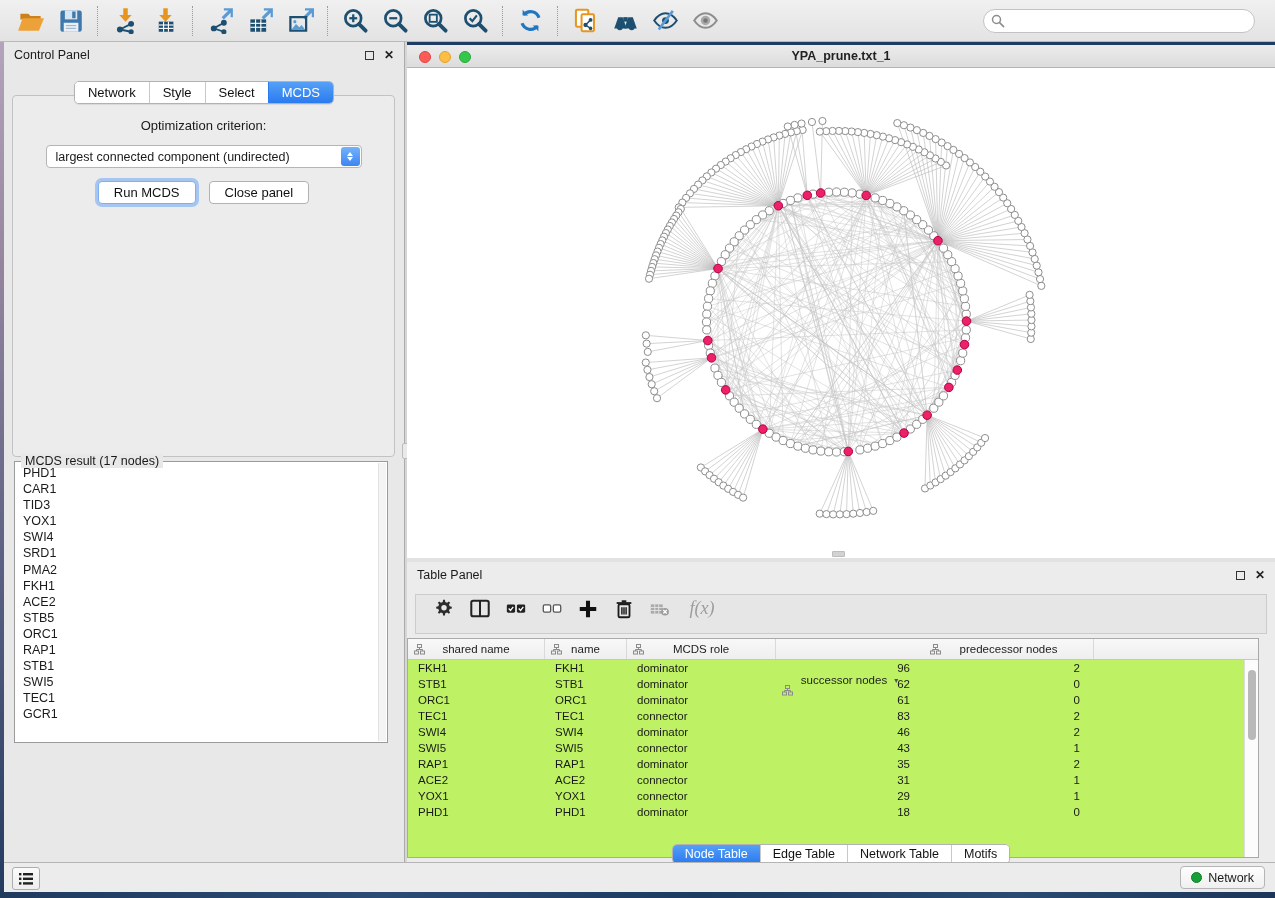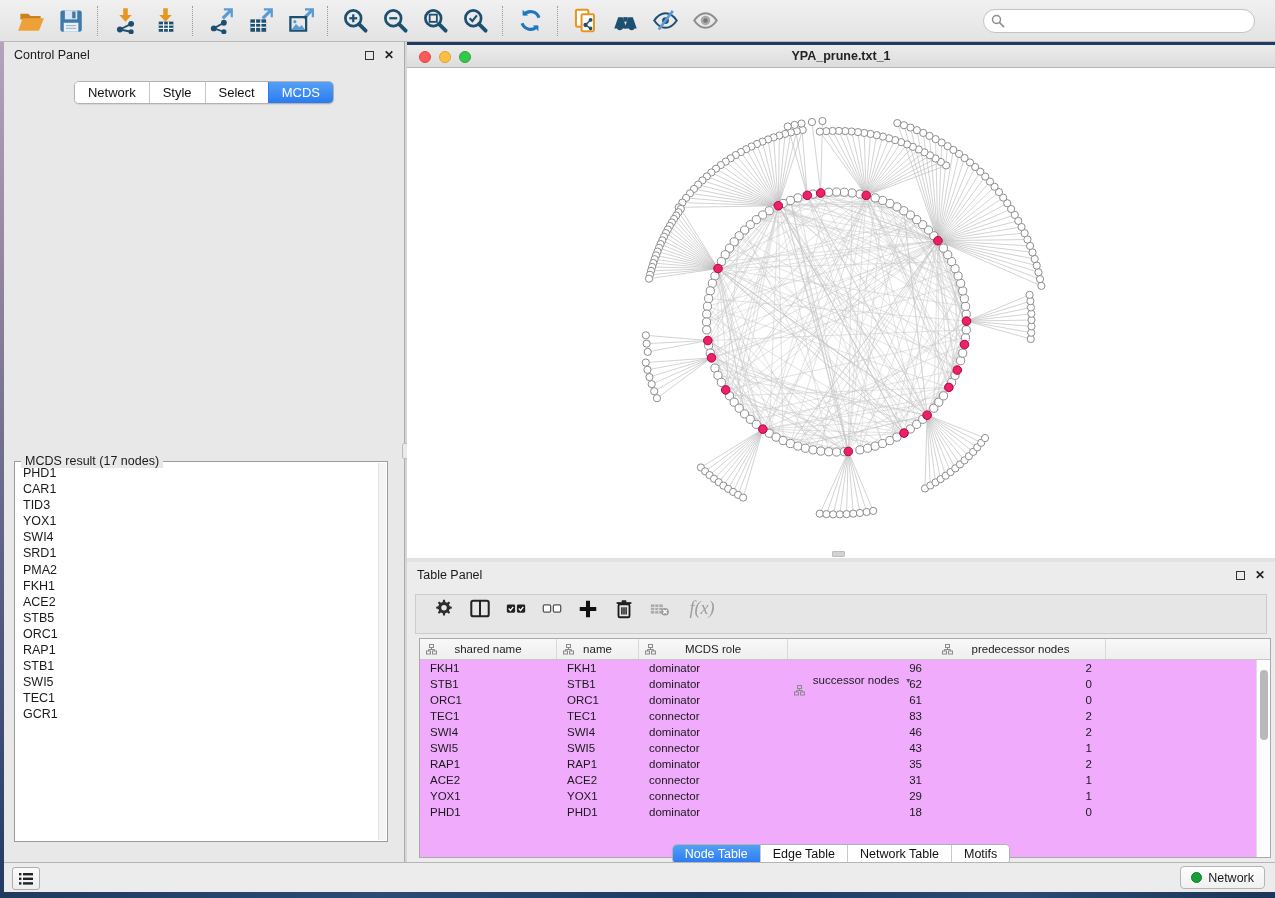--- a/index.html
+++ b/index.html
@@ -52,21 +52,21 @@
     background:linear-gradient(#74b2fa,#3c86f3); display:flex; flex-direction:column;
     align-items:center; justify-content:center; gap:1px; }
   .chev { width:0; height:0; border-left:3.5px solid transparent; border-right:3.5px solid transparent; }
   .chev.up { border-bottom:4px solid #fff; }
   .chev.down { border-top:4px solid #fff; }
   #cp-buttons { display:flex; justify-content:center; gap:13px; margin-top:13px; }
   .aqua-btn { font-family:inherit; font-size:13px; background:#fff; border:1px solid #b2b2b2;
     border-radius:4px; padding:3px 15px; color:#111; }
   .aqua-btn.focused { border-color:#7fb0ee; box-shadow:0 0 0 3px rgba(110,165,245,.55); }
 
-  #mcds-fieldset { position:absolute; left:10px; top:419px; width:374px; height:381px;
+  #mcds-fieldset { position:absolute; left:10px; top:419px; width:374px; height:282px;
     border:1px solid #9b9b9b; background:#fff; }
   #mcds-legend { position:absolute; left:6px; top:-8px; background:#e8e8e8; padding:0 4px;
     font-size:12.5px; }
   #mcds-list { position:absolute; left:1px; top:3px; right:9px; bottom:1px; overflow:hidden;
     font-size:12.5px; line-height:16.1px; padding-left:7px; }
   #mcds-scroll { position:absolute; right:1px; top:1px; width:8px; bottom:1px;
     background:#f4f4f4; border-left:1px solid #e2e2e2; }
 
   
   #v-split { position:absolute; left:405px; top:42px; width:2px; height:820px; background:#d6d6d6; }
@@ -88,21 +88,21 @@
   #hsplit2 { position:absolute; left:407px; top:558px; width:868px; height:4px; background:#e2e2e2; }
 
   
   #table-panel { position:absolute; left:407px; top:562px; width:868px; height:300px; background:#ececec; }
   #tp-toolbar { position:absolute; left:8px; top:32px; width:852px; height:40px;
     background:#e6e6e6; border:1px solid #cccccc; display:flex; align-items:center; padding:0 10px; }
   .tp-btn { width:36px; height:32px; display:flex; justify-content:center; }
   .tp-btn svg { width:22px; height:22px; }
   .fx-label { font-size:18px; color:#9c9c9c; font-family:"Liberation Serif", serif; font-style:italic; padding-left:4px; }
 
-  #tbl { position:absolute; left:12px; top:76px; width:852px; height:220px; background:#f0abfc;
+  #tbl { position:absolute; left:0; top:76px; width:852px; height:220px; background:#bef264;
     border:1px solid #a9a9a9; }
   #tbl-head { display:flex; height:21px; background:linear-gradient(#f8f8f8,#efefef);
     border-bottom:1px solid #c6c6c6; }
   .th { position:relative; display:flex; align-items:center; justify-content:center;
     font-size:11.5px; color:#222; border-right:1px solid #d9d9d9; }
   .th .colicon { position:absolute; left:6px; top:5px; }
   .th .sortchev { margin-left:7px; font-size:8px; color:#555; }
   .tr { display:flex; height:16px; font-size:11.5px; align-items:center; }
   .td { white-space:nowrap; overflow:hidden; }
   .td.left { padding-left:10px; text-align:left; }
@@ -292,20 +292,34 @@
         <span class="float-ico"></span>
         <span class="close-ico">✕</span>
       </span>
     </div>
     <div id="cp-tabs"><span class="seg" id="cp-seg">
           <button class="seg-btn">Network</button>
           <button class="seg-btn">Style</button>
           <button class="seg-btn">Select</button>
           <button class="seg-btn active">MCDS</button>
         </span></div>
+    <div id="cp-box">
+      <div id="criterion-label">Optimization criterion:</div>
+      <div id="criterion-select">
+        <span id="criterion-value">largest connected component (undirected)</span>
+        <span id="criterion-stepper">
+          <span class="chev up"></span>
+            <span class="chev down"></span>
+        </span>
+      </div>
+      <div id="cp-buttons">
+        <button class="aqua-btn focused">Run MCDS</button>
+        <button class="aqua-btn">Close panel</button>
+      </div>
+    </div>
     <div id="mcds-fieldset">
       <span id="mcds-legend">MCDS result (17 nodes)</span>
       <div id="mcds-list">
           <div>PHD1</div>
           <div>CAR1</div>
           <div>TID3</div>
           <div>YOX1</div>
           <div>SWI4</div>
           <div>SRD1</div>
           <div>PMA2</div>

